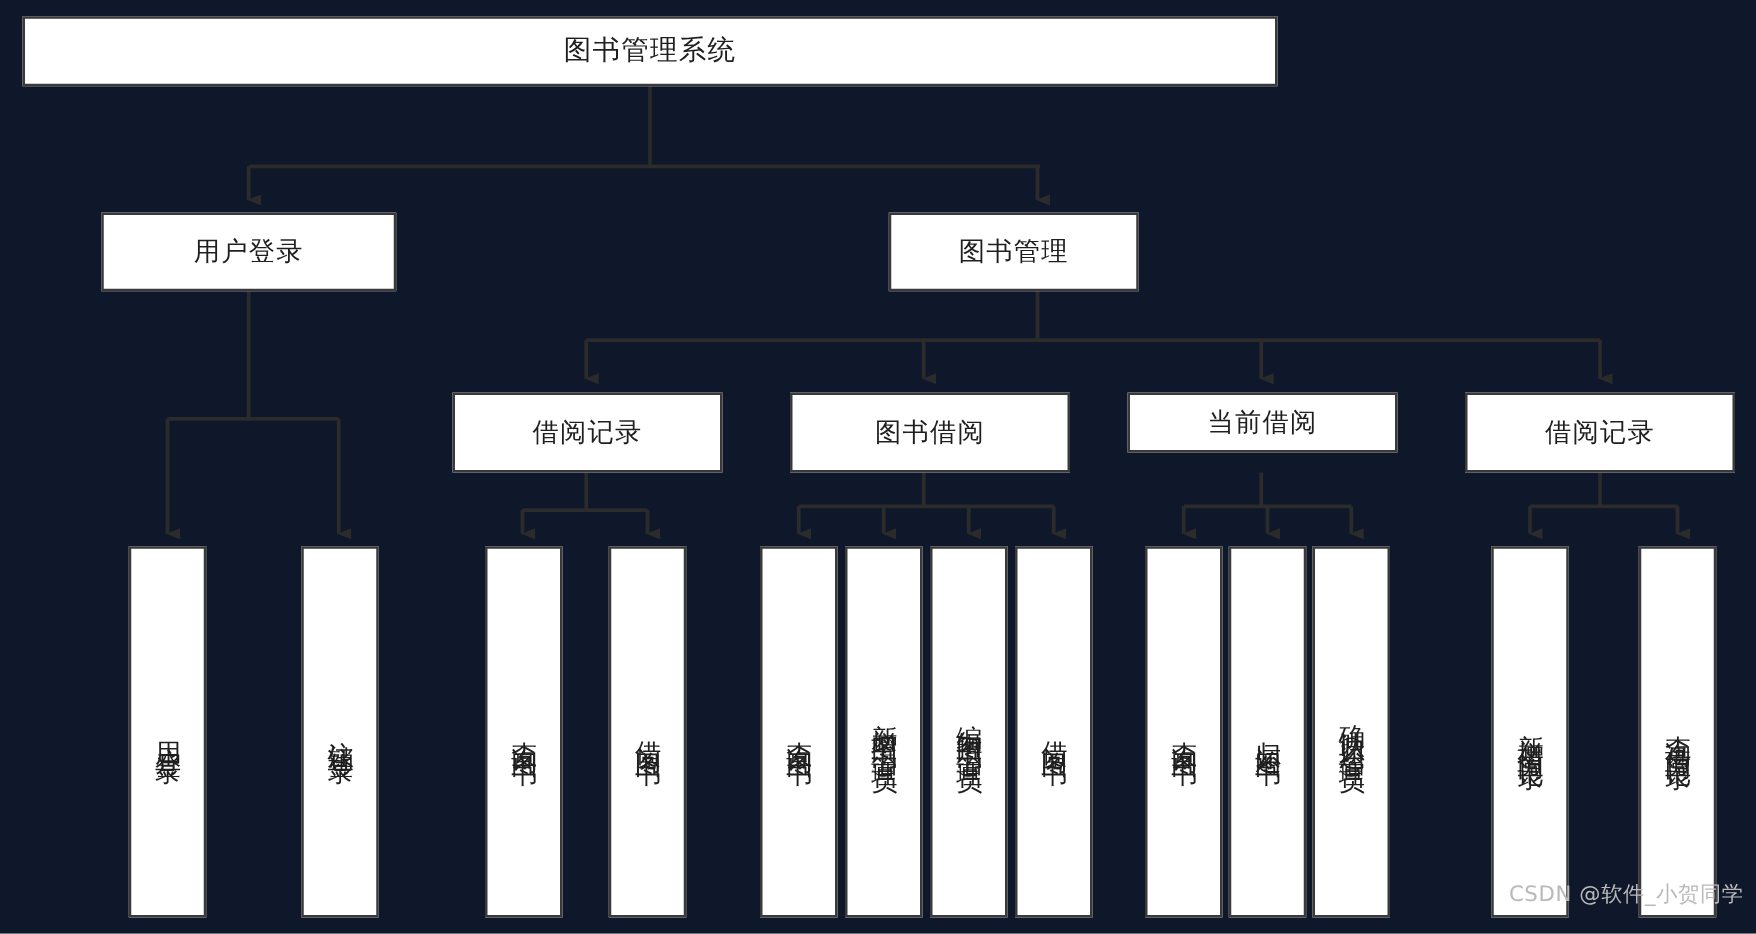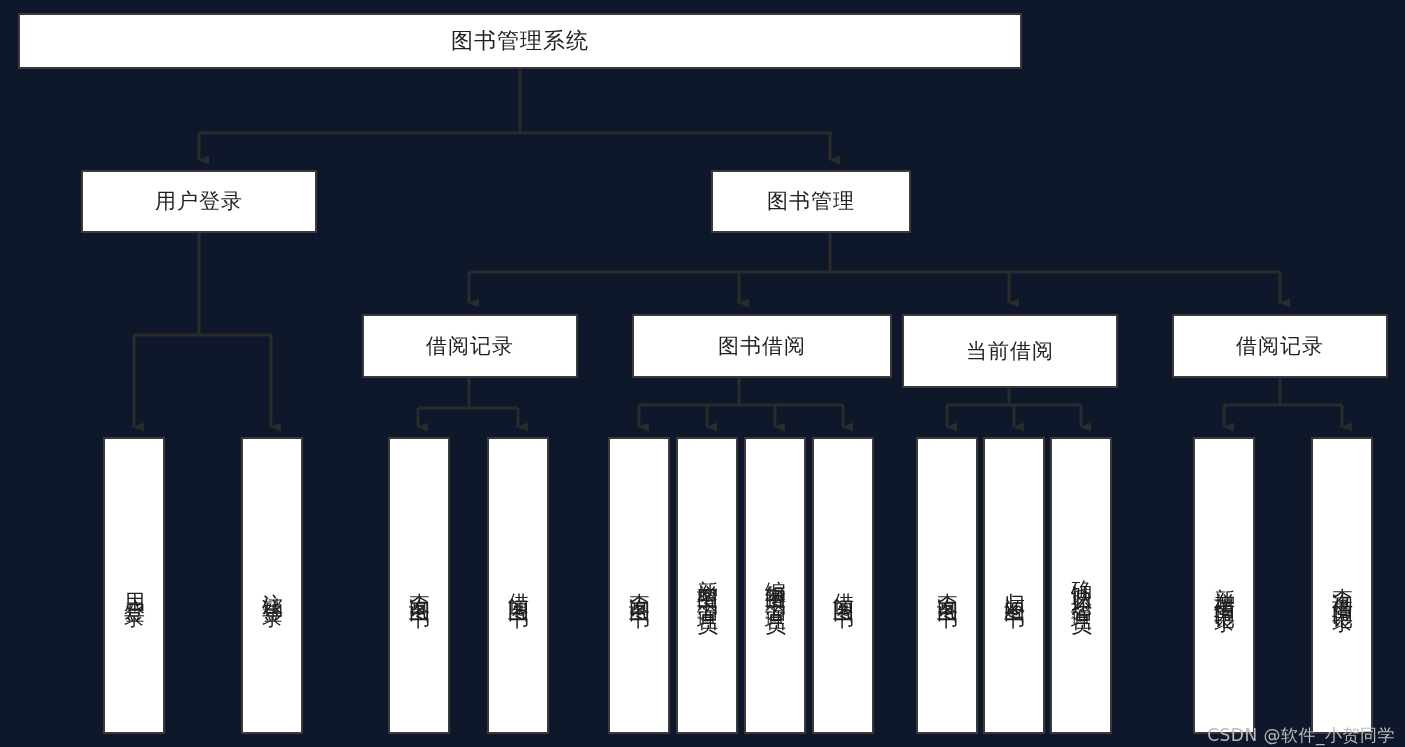--- a/index.html
+++ b/index.html
@@ -56,21 +56,21 @@
     line-height: 1;
     max-height: 272px;
     white-space: normal;
   }
   .node.root .label {
     font-size: 22px;
   }
   #watermark {
     position: absolute;
     right: 10px;
-    bottom: 0;
+    bottom: 20px;
     font-size: 17px;
     color: #b9b9b9;
     letter-spacing: 0.5px;
     user-select: none;
     white-space: nowrap;
     margin-top: 19px;
   }
 </style>
 </head>
 <body>
@@ -136,24 +136,24 @@
   <div class="node" style="left:81px; top:170px; width:236px; height:63px;">
     <span class="label">用户登录</span>
   </div>
   <div class="node" style="left:711px; top:170px; width:200px; height:63px;">
     <span class="label">图书管理</span>
   </div>
 
   <div class="node" style="left:362px; top:314px; width:216px; height:64px;">
     <span class="label">借阅记录</span>
   </div>
-  <div class="node" style="left:632px; top:314px; width:260px; height:64px;">
+  <div class="node" style="left:632px; top:314px; width:224px; height:64px;">
     <span class="label">图书借阅</span>
   </div>
-  <div class="node" style="left:902px; top:314px; width:216px; height:74px;">
+  <div class="node" style="left:902px; top:314px; width:216px; height:48px;">
     <span class="label">当前借阅</span>
   </div>
   <div class="node" style="left:1172px; top:314px; width:216px; height:64px;">
     <span class="label">借阅记录</span>
   </div>
 
   <div class="node vertical" style="left:103px; top:437px; width:62px; height:297px;">
     <span class="label">用户登录</span>
   </div>
   <div class="node vertical" style="left:241px; top:437px; width:62px; height:297px;">

